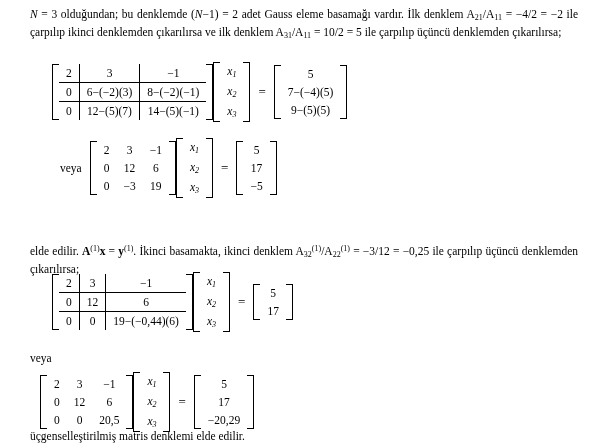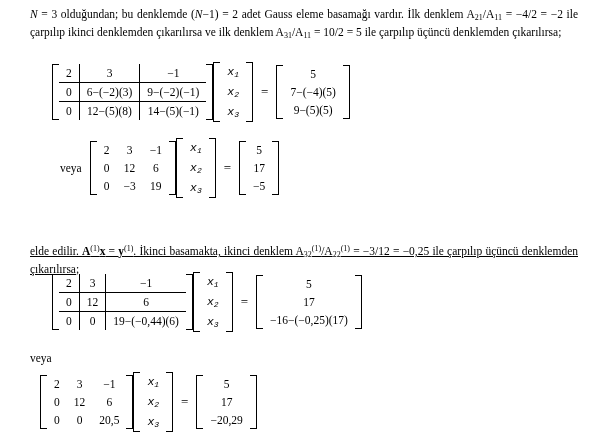--- a/index.html
+++ b/index.html
@@ -31,21 +31,20 @@
     position: absolute;
     left: 30px;
     top: 6px;
     width: 548px;
   }
   .p2 {
     position: absolute;
     left: 30px;
     top: 243px;
     width: 548px;
-    text-decoration: underline;
   }
   .p3 {
     position: absolute;
     left: 30px;
     top: 350px;
   }
   .p4 {
     position: absolute;
     left: 30px;
     top: 428px;
@@ -106,21 +105,21 @@
   table.m.lines tr:last-child td { border-bottom: none; }
 
   .eqsign {
     padding: 0 8px;
     font-size: 13px;
   }
   sub { font-size: 8px; vertical-align: -0.25em; }
   sup { font-size: 8px; vertical-align: 0.45em; }
 
   .vecvar { font-style: italic; }
-  .tightcell { padding: 2px 6px; font-family: Liberation Mono, monospace; }
+  .tightcell { padding: 2px 6px; }
 </style>
 </head>
 <body>
 
 <div class="page">
 
   <div class="para p1">
     <span><i>N</i> = 3 olduğundan; bu denklemde (<i>N</i>−1) = 2 adet Gauss eleme basamağı vardır. İlk denklem</span>
     <span>A<sub>21</sub>/A<sub>11</sub> = −4/2 = −2 ile çarpılıp ikinci denklemden çıkarılırsa ve ilk denklem A<sub>31</sub>/A<sub>11</sub> = 10/2 = 5 ile çarpılıp üçüncü denklemden çıkarılırsa;</span>
   </div>
@@ -131,25 +130,25 @@
       <table class="m lines">
         <tbody>
             <tr>
           <td>2</td>
           <td>3</td>
           <td>−1</td>
         </tr>
         <tr>
           <td>0</td>
           <td>6−(−2)(3)</td>
-          <td>9−(−2)(−1)</td>
-        </tr>
-        <tr>
-          <td>0</td>
-          <td>12−(5)(8)</td>
+          <td>8−(−2)(−1)</td>
+        </tr>
+        <tr>
+          <td>0</td>
+          <td>12−(5)(7)</td>
           <td>14−(5)(−1)</td>
         </tr>
       </tbody>
         </table>
       <div class="brk r"></div>
     </div>
 
     <div class="mat">
       <div class="brk l"></div>
       <table class="m">
@@ -306,23 +305,20 @@
     <div class="mat">
       <div class="brk l"></div>
       <table class="m">
         <tbody>
             <tr>
               <td>5</td>
             </tr>
         <tr>
               <td>17</td>
             </tr>
-        <tr>
-              <td>−16−(−0,25)(17)</td>
-            </tr>
       </tbody>
         </table>
       <div class="brk r"></div>
     </div>
   </div>
 
   <div class="para p3">veya</div>
 
   <div class="eqblock eq4">
     <div class="mat">
@@ -381,14 +377,15 @@
             </tr>
         <tr>
               <td>−20,29</td>
             </tr>
       </tbody>
         </table>
       <div class="brk r"></div>
     </div>
   </div>
 
+  <div class="para p4">üçgenselleştirilmiş matris denklemi elde edilir.</div>
 
 </div>
 
 </body></html>

